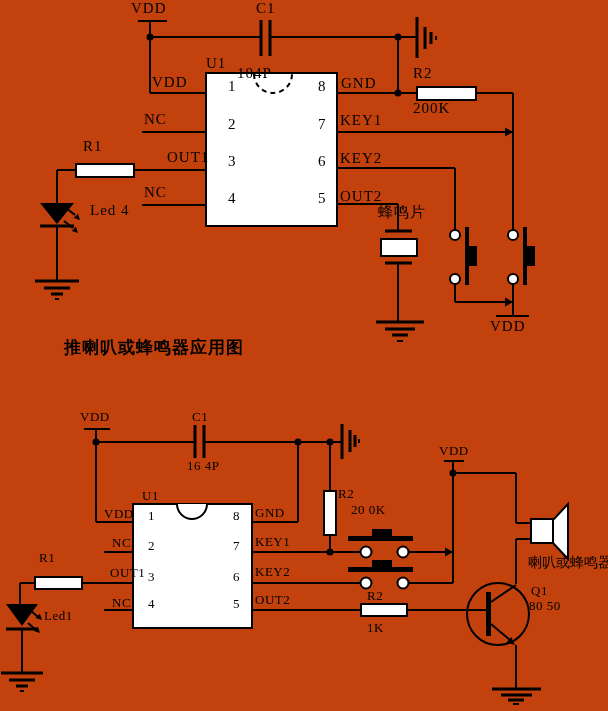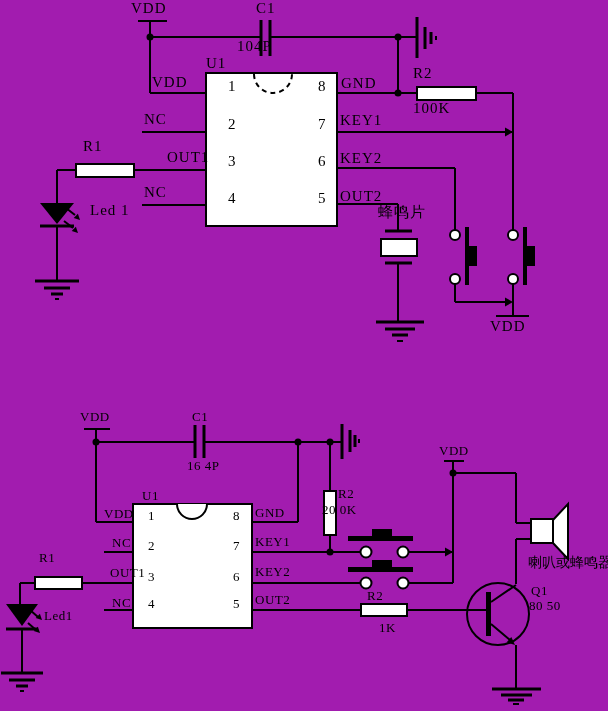--- a/index.html
+++ b/index.html
@@ -1,16 +1,16 @@
 <!DOCTYPE html>
 <html><head>
 <meta charset="utf-8">
 <style>
   html,body{margin:0;padding:0;background:#fff;}
-  #stage{position:relative;width:608px;height:711px;background:#a21caf;overflow:hidden;
+  #stage{position:relative;width:608px;height:711px;background:#c2410c;overflow:hidden;
          font-family:"Liberation Serif","DejaVu Serif",serif;color:#000;}
   #stage svg{position:absolute;left:0;top:0;}
   .lbl{position:absolute;font-size:15px;line-height:1.05;letter-spacing:1px;white-space:pre;color:#000;}
   .sm{font-size:13px;letter-spacing:.5px;}
   .tiny{font-size:14px;letter-spacing:0;}
   .cap{position:absolute;font-size:17px;font-weight:700;letter-spacing:1px;white-space:pre;}
   .pin{position:absolute;font-size:15px;line-height:1;}
   .pin.sm{font-size:13px;}
 </style>
 </head>
@@ -118,63 +118,64 @@
       <circle cx="330" cy="442" r="3.5" fill="#000" stroke="none"></circle>
       <circle cx="330" cy="552" r="3.5" fill="#000" stroke="none"></circle>
       <circle cx="453" cy="473" r="3.5" fill="#000" stroke="none"></circle>
       <polygon points="453,552 445,547.5 445,556.5" fill="#000" stroke="none"></polygon>
     </g>
   </svg>
 
   <span class="lbl" style="left:131px;top:1px">VDD</span>
   <span class="lbl" style="left:256px;top:1px">C1</span>
   <span class="lbl" style="left:206px;top:56px">U1</span>
-  <span class="lbl" style="left:237px;top:39px">104P</span>
+  <span class="lbl" style="left:237px;top:66px">104P</span>
   <span class="lbl" style="left:152px;top:75px">VDD</span>
   <span class="lbl" style="left:341px;top:76px">GND</span>
   <span class="lbl" style="left:413px;top:66px">R2</span>
-  <span class="lbl" style="left:413px;top:101px">100K</span>
+  <span class="lbl" style="left:413px;top:101px">200K</span>
   <span class="lbl" style="left:144px;top:112px">NC</span>
   <span class="lbl" style="left:340px;top:113px">KEY1</span>
   <span class="lbl" style="left:167px;top:150px">OUT1</span>
   <span class="lbl" style="left:340px;top:151px">KEY2</span>
   <span class="lbl" style="left:144px;top:185px">NC</span>
   <span class="lbl" style="left:340px;top:189px">OUT2</span>
   <span class="lbl" style="left:83px;top:139px">R1</span>
   <span class="lbl" style="left:378px;top:205px">蜂鸣片</span>
-  <span class="lbl" style="left:90px;top:203px">Led 1</span>
+  <span class="lbl" style="left:90px;top:203px">Led 4</span>
   <span class="lbl" style="left:490px;top:319px">VDD</span>
   <span class="pin" style="left:228px;top:79px">1</span>
   <span class="pin" style="left:228px;top:117px">2</span>
   <span class="pin" style="left:228px;top:154px">3</span>
   <span class="pin" style="left:228px;top:191px">4</span>
   <span class="pin" style="left:318px;top:79px">8</span>
   <span class="pin" style="left:318px;top:117px">7</span>
   <span class="pin" style="left:318px;top:154px">6</span>
   <span class="pin" style="left:318px;top:191px">5</span>
 
+  <span class="cap" style="left:64px;top:336px">推喇叭或蜂鸣器应用图</span>
 
   <span class="lbl sm" style="left:80px;top:410px">VDD</span>
   <span class="lbl sm" style="left:192px;top:410px">C1</span>
   <span class="lbl sm" style="left:187px;top:459px">16 4P</span>
   <span class="lbl sm" style="left:142px;top:489px">U1</span>
   <span class="lbl sm" style="left:104px;top:507px">VDD</span>
   <span class="lbl sm" style="left:255px;top:506px">GND</span>
   <span class="lbl sm" style="left:338px;top:487px">R2</span>
-  <span class="lbl sm" style="left:322px;top:503px">20 0K</span>
+  <span class="lbl sm" style="left:351px;top:503px">20 0K</span>
   <span class="lbl sm" style="left:112px;top:536px">NC</span>
   <span class="lbl sm" style="left:255px;top:535px">KEY1</span>
   <span class="lbl sm" style="left:110px;top:566px">OUT1</span>
   <span class="lbl sm" style="left:255px;top:565px">KEY2</span>
   <span class="lbl sm" style="left:112px;top:596px">NC</span>
   <span class="lbl sm" style="left:255px;top:593px">OUT2</span>
   <span class="lbl sm" style="left:39px;top:551px">R1</span>
   <span class="lbl sm" style="left:44px;top:609px">Led1</span>
   <span class="lbl sm" style="left:367px;top:589px">R2</span>
-  <span class="lbl sm" style="left:379px;top:621px">1K</span>
+  <span class="lbl sm" style="left:367px;top:621px">1K</span>
   <span class="lbl sm" style="left:439px;top:444px">VDD</span>
   <span class="lbl sm" style="left:531px;top:584px">Q1</span>
   <span class="lbl sm" style="left:529px;top:599px">80 50</span>
   <span class="lbl tiny" style="left:528px;top:556px">喇叭或蜂鸣器</span>
   <span class="pin sm" style="left:148px;top:509px">1</span>
   <span class="pin sm" style="left:148px;top:539px">2</span>
   <span class="pin sm" style="left:148px;top:570px">3</span>
   <span class="pin sm" style="left:148px;top:597px">4</span>
   <span class="pin sm" style="left:233px;top:509px">8</span>
   <span class="pin sm" style="left:233px;top:539px">7</span>

